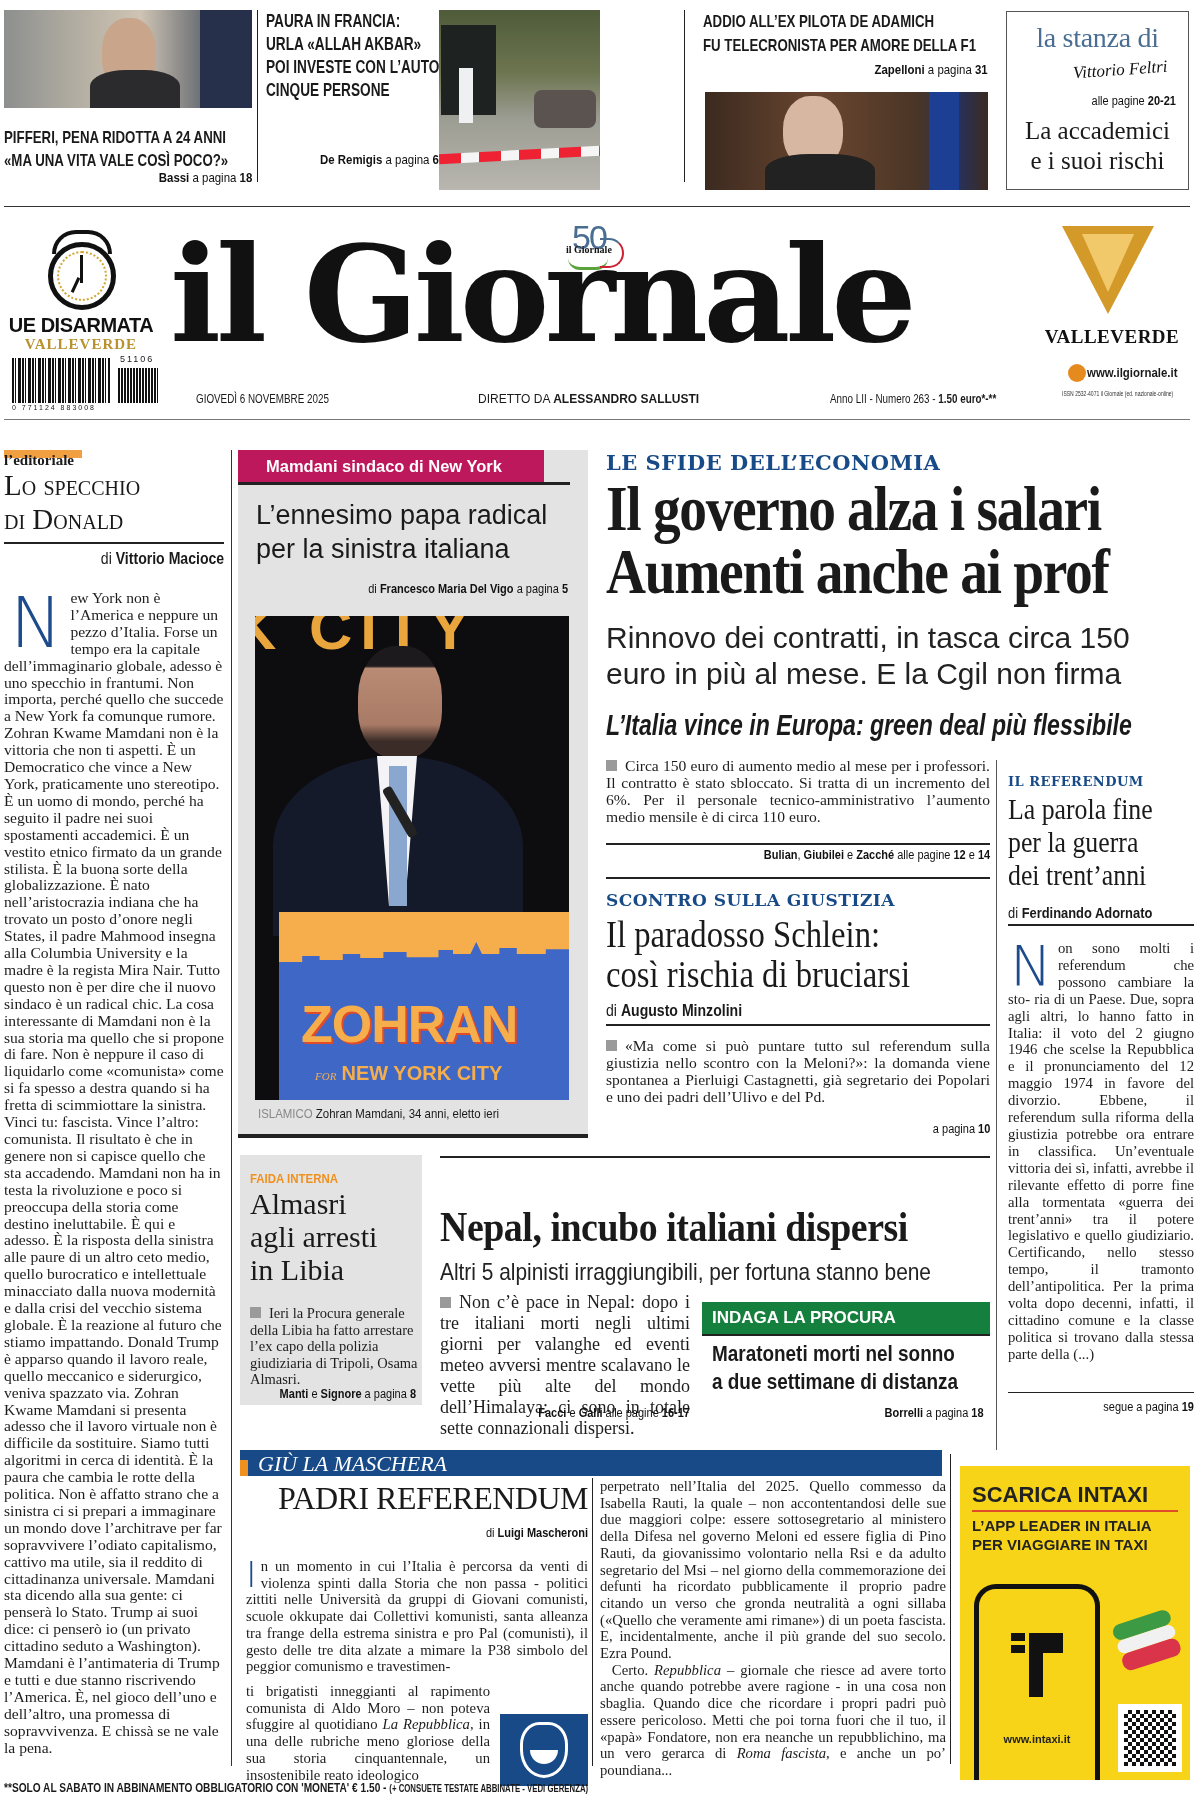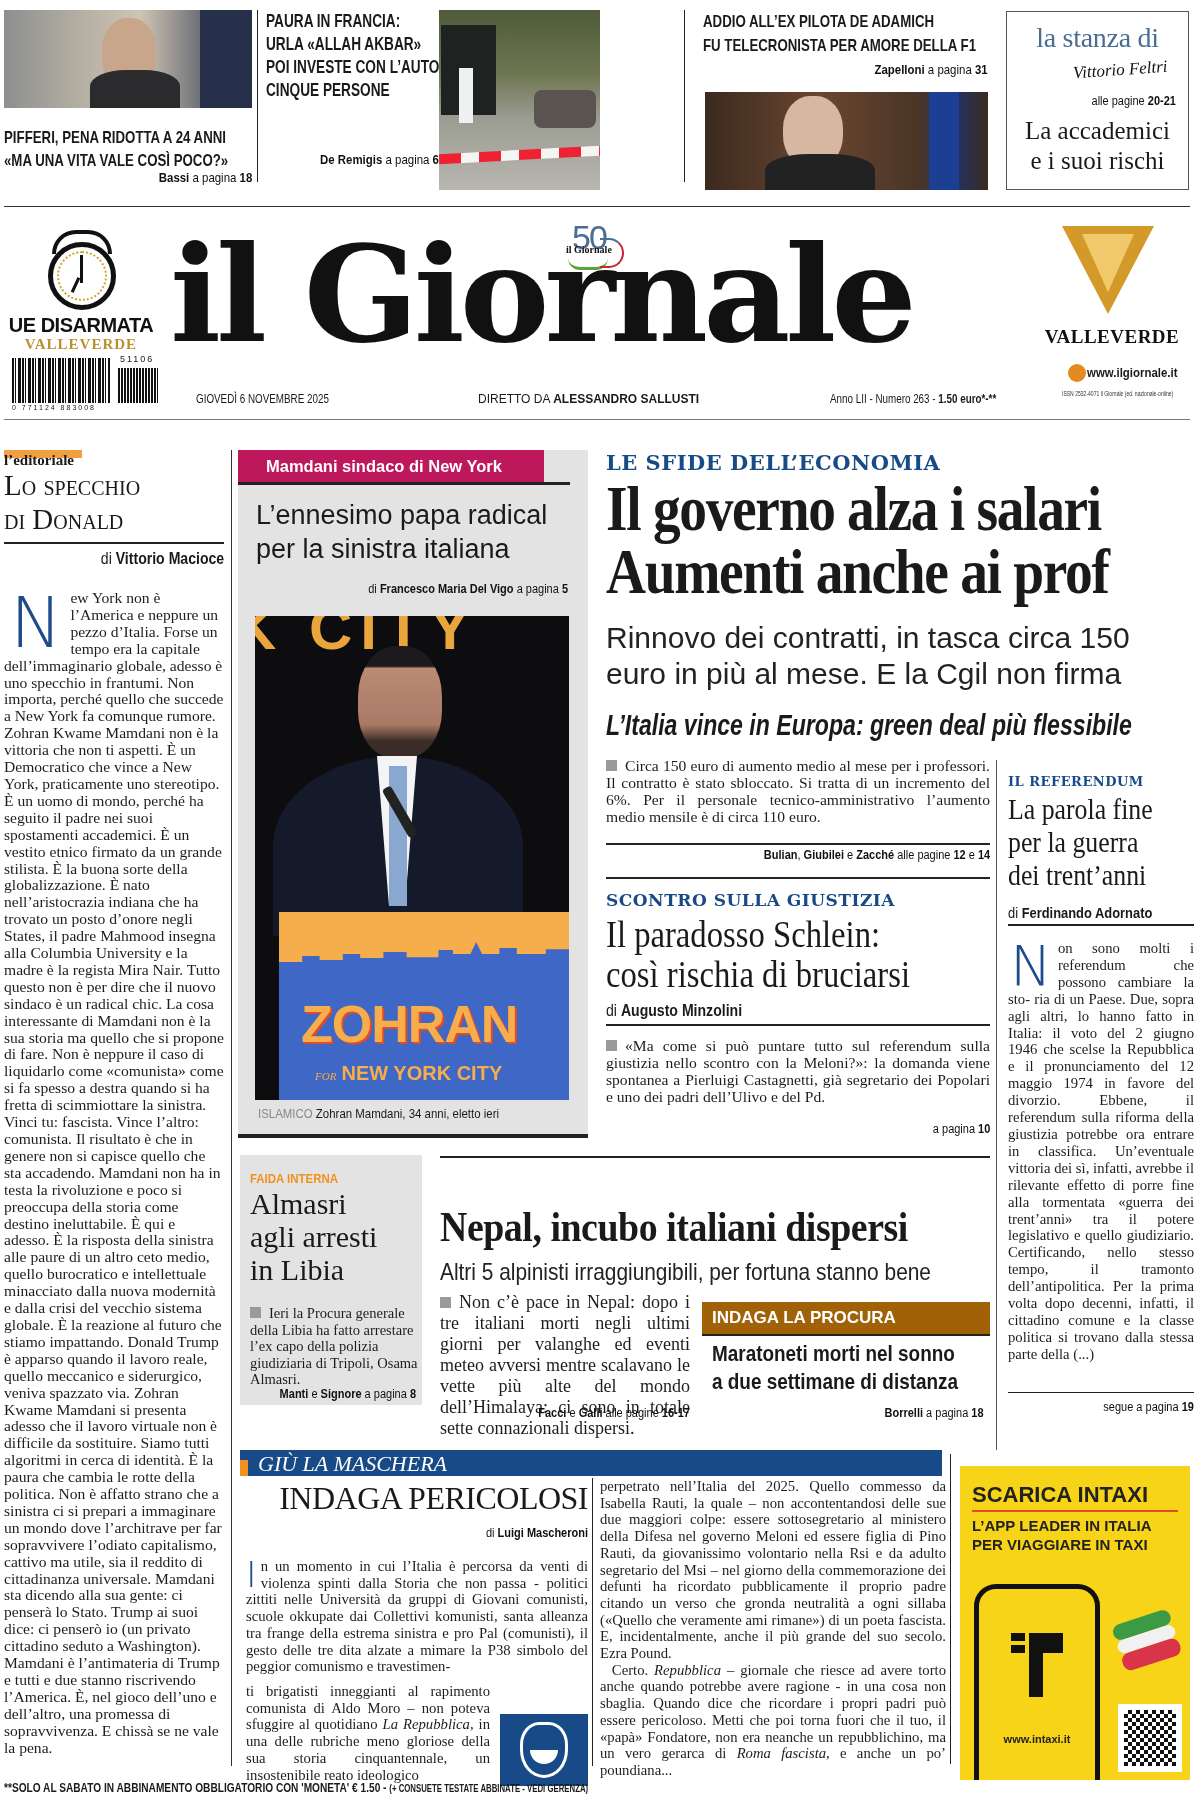--- a/index.html
+++ b/index.html
@@ -258,37 +258,37 @@
   <div class="sans" style="position:absolute;left:0;top:92px;font-size:24px;white-space:nowrap;transform:scaleX(0.87);transform-origin:left;color:#222">Altri 5 alpinisti irraggiungibili, per fortuna stanno bene</div>
   <div class="body-text just" style="position:absolute;left:0;top:126px;width:250px;font-size:18px;line-height:21px">
     <span class="sq"></span><span>Non c’è pace in Nepal: dopo i tre italiani morti negli ultimi giorni per valanghe ed eventi meteo avversi mentre scalavano le vette più alte del mondo dell’Himalaya: ci sono in totale sette connazionali dispersi.</span>
   </div>
   <div class="credit" style="position:absolute;left:0;width:250px;text-align:right;top:240px;white-space:nowrap">
     <b>Facci</b> <span>e</span> <b>Galli</b> <span>alle pagine</span> <b>16-17</b>
   </div>
 </div>
 
 <div class="abs" style="left:702px;top:1302px;width:288px;height:124px">
-  <div class="sans" style="position:absolute;left:0;top:0;width:288px;height:32px;background:#a16207;color:#fff;font-weight:bold;font-size:17px;line-height:32px;padding-left:10px;white-space:nowrap">INDAGA LA PROCURA</div>
+  <div class="sans" style="position:absolute;left:0;top:0;width:288px;height:32px;background:#15803d;color:#fff;font-weight:bold;font-size:17px;line-height:32px;padding-left:10px;white-space:nowrap">INDAGA LA PROCURA</div>
   <div class="hline" style="left:0;top:32px;width:288px;height:2px;background:#222"></div>
   <div class="sans" style="position:absolute;left:10px;top:38px;font-weight:bold;font-size:22px;line-height:28px;white-space:nowrap;transform:scaleX(0.86);transform-origin:left">
     <div>Maratoneti morti nel sonno</div>
     <div>a due settimane di distanza</div>
   </div>
   <div class="credit" style="position:absolute;right:6px;top:104px;white-space:nowrap">
     <b>Borrelli</b> <span>a pagina</span> <b>18</b>
   </div>
 </div>
 
 <div class="abs" style="left:240px;top:1450px;width:702px;height:26px;background:#174a86">
   <div style="position:absolute;left:0;top:10px;width:8px;height:16px;background:#f0901e"></div>
   <div class="serif" style="position:absolute;left:18px;top:0;line-height:28px;font-style:italic;font-size:22px;color:#fff;white-space:nowrap">GIÙ LA MASCHERA</div>
 </div>
 <div class="abs" style="left:240px;top:1476px;width:348px;height:290px">
-  <div class="serif" style="position:absolute;right:0;top:4px;font-size:32px;white-space:nowrap;letter-spacing:-0.5px">INDAGA PERICOLOSI</div>
+  <div class="serif" style="position:absolute;right:0;top:4px;font-size:32px;white-space:nowrap;letter-spacing:-0.5px">PADRI REFERENDUM</div>
   <div class="credit" style="position:absolute;right:0;top:50px;white-space:nowrap">
     <span>di</span> <b>Luigi Mascheroni</b>
   </div>
   <div class="body-text just" style="position:absolute;left:6px;top:82px;width:342px;font-size:14.7px;line-height:16.7px">
     <span style="float:left;font-size:36px;line-height:30px;color:#1e4b8c;margin:2px 4px 0 0;font-weight:200;font-family:'DejaVu Sans',sans-serif">I</span><span>n un momento in cui l’Italia è percorsa da venti di violenza spinti dalla Storia che non passa - politici zittiti nelle Università da gruppi di Giovani comunisti, scuole okkupate dai Collettivi komunisti, santa alleanza tra frange della estrema sinistra e pro Pal (comunisti), il gesto delle tre dita alzate a mimare la P38 simbolo del peggior comunismo e travestimen-</span>
   </div>
   <div class="body-text just" style="position:absolute;left:6px;top:207px;width:244px;font-size:14.7px;line-height:16.7px">
     <span>ti brigatisti inneggianti al rapimento comunista di Aldo Moro – non poteva sfuggire al quotidiano </span><i>La Repubblica</i><span>, in una delle rubriche meno gloriose della sua storia cinquantennale, un insostenibile reato ideologico</span>
   </div>
   <div style="position:absolute;left:260px;top:238px;width:88px;height:72px;background:#174a86">

